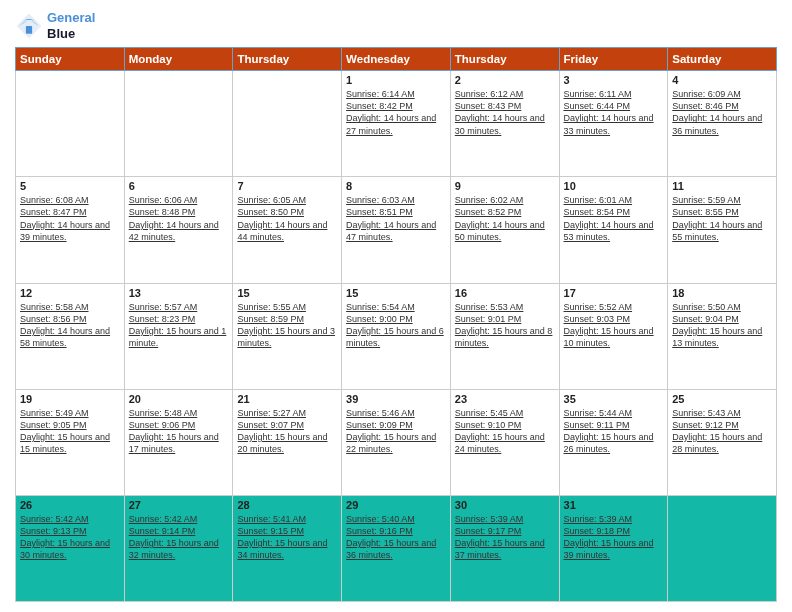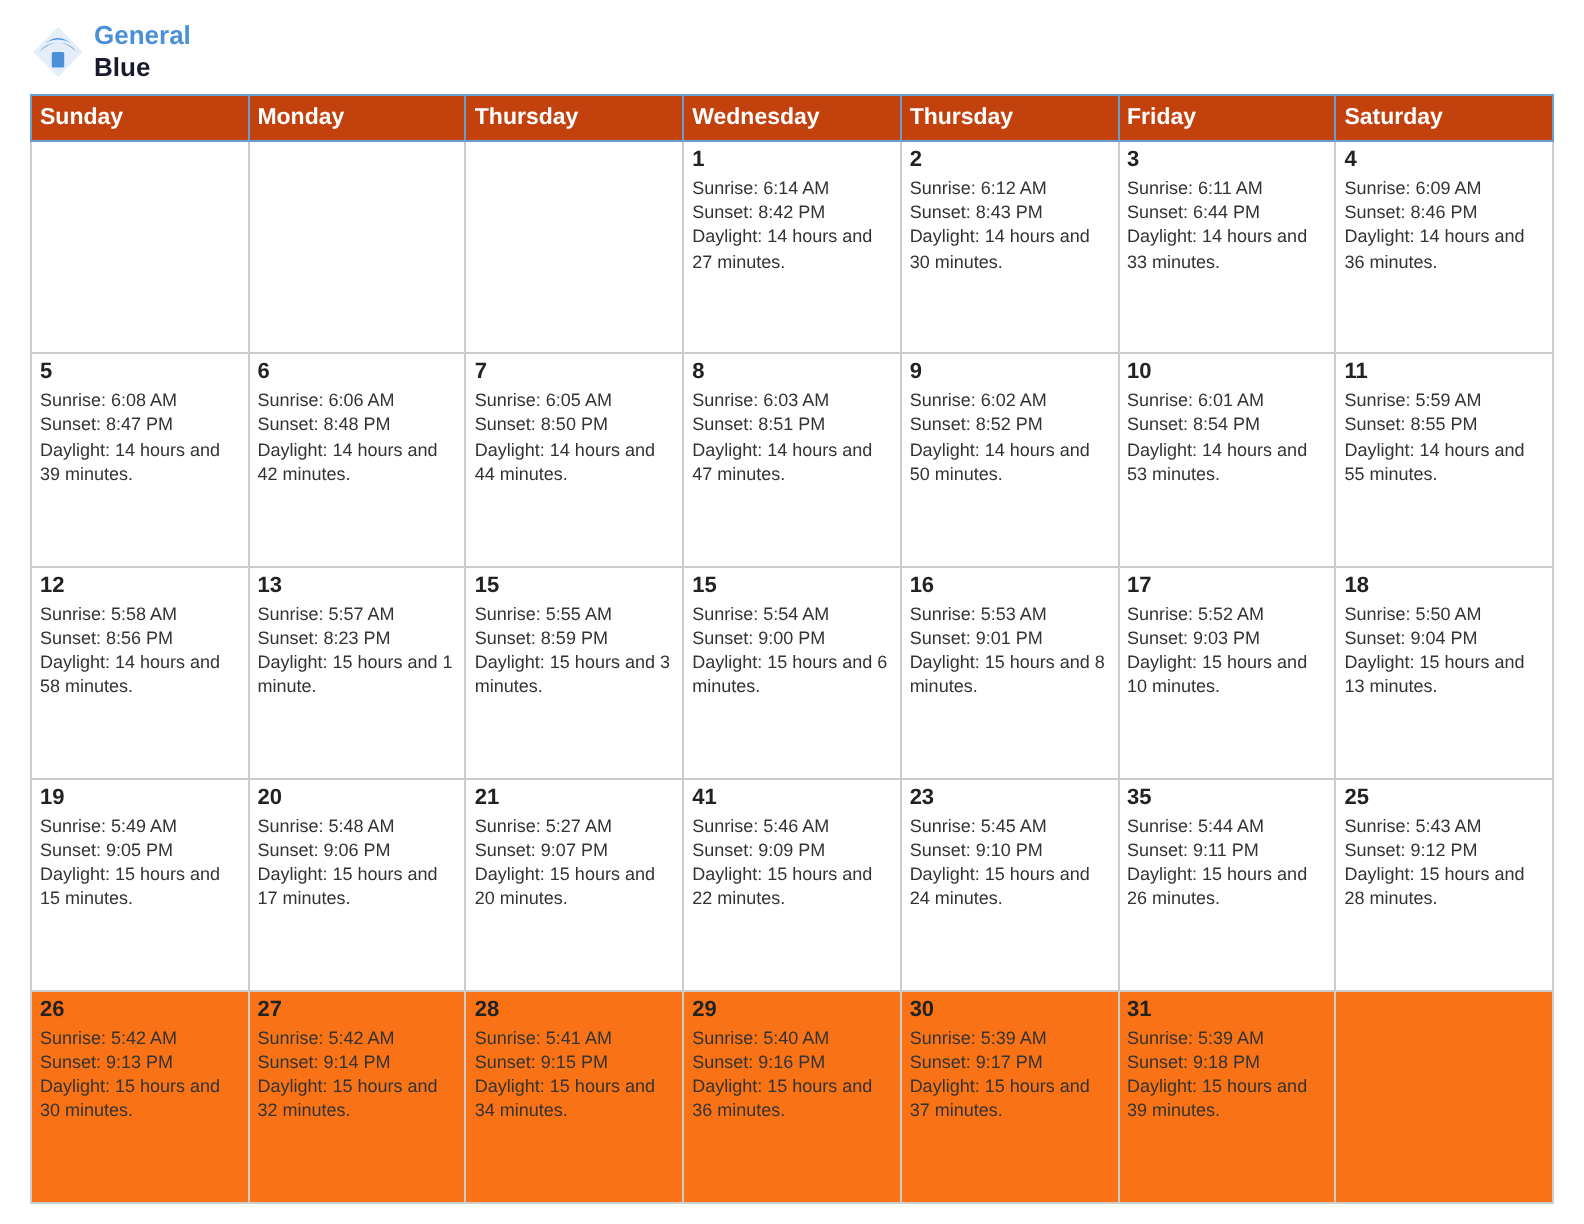--- a/index.html
+++ b/index.html
@@ -73,33 +73,34 @@
     .calendar td {
       border: 1px solid #ccc;
       vertical-align: top;
       padding: 3px 4px;
       font-size: 9.5px;
       color: #222;
       height: 82px;
       background: #fff;
     }
     .calendar tr:last-child td {
-      background: #f97316;
+      background: #14b8a6;
     }
     .day-num {
       font-size: 11px;
       font-weight: bold;
       color: #222;
       display: block;
       margin-bottom: 2px;
     }
     .cell-info {
       font-size: 9px;
       line-height: 1.35;
       color: #333;
+      text-decoration: underline;
     }
     .empty { background: #fff; }
     .last-row td { background: #efefef; }
   </style>
 </head>
 <body>
 
 <div class="page">
   <div class="header">
     <div class="logo">
@@ -284,21 +285,21 @@
 and 17 minutes.</div>
           </td>
           <td>
             <span class="day-num">21</span>
             <div class="cell-info">Sunrise: 5:27 AM
 Sunset: 9:07 PM
 Daylight: 15 hours
 and 20 minutes.</div>
           </td>
           <td>
-            <span class="day-num">41</span>
+            <span class="day-num">39</span>
             <div class="cell-info">Sunrise: 5:46 AM
 Sunset: 9:09 PM
 Daylight: 15 hours
 and 22 minutes.</div>
           </td>
           <td>
             <span class="day-num">23</span>
             <div class="cell-info">Sunrise: 5:45 AM
 Sunset: 9:10 PM
 Daylight: 15 hours

